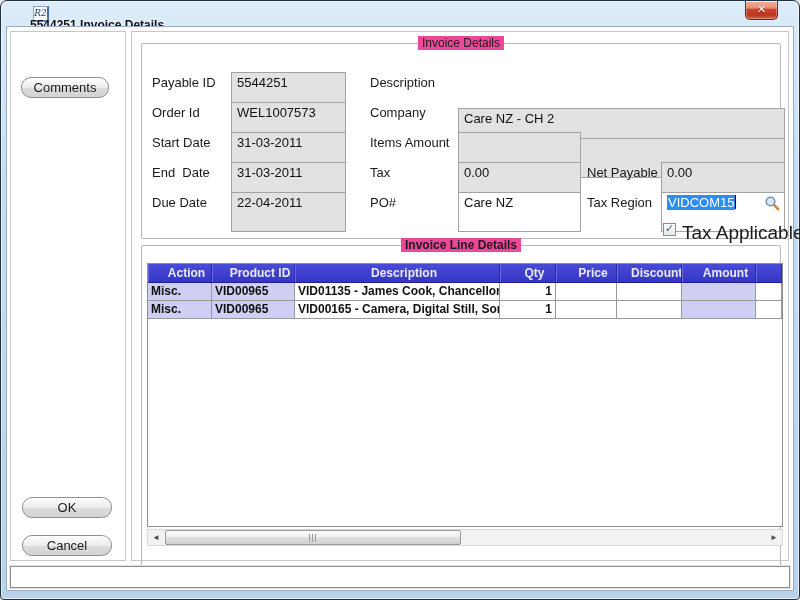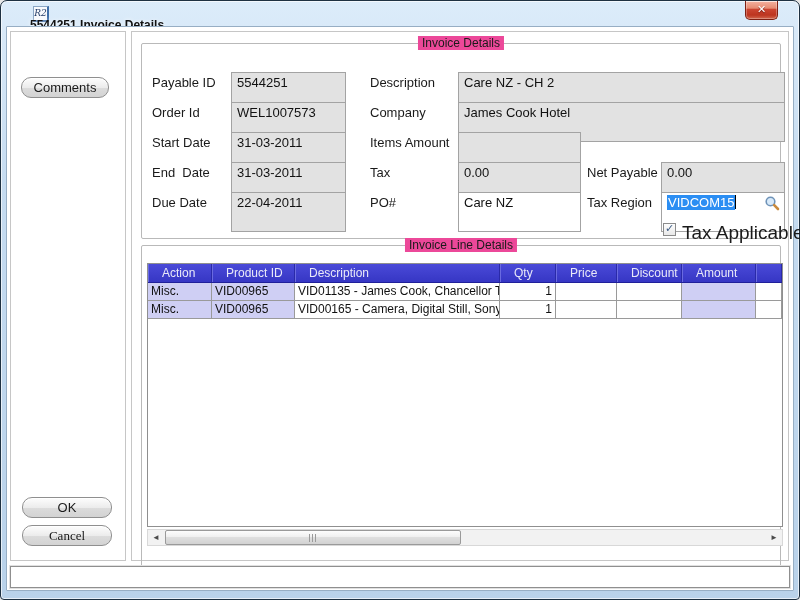--- a/index.html
+++ b/index.html
@@ -56,49 +56,49 @@
     position:absolute; height:21px; width:90px; left:11px;
     background:linear-gradient(180deg,#fdfdfd 0%,#ececec 50%,#dcdcdc 51%,#d3d3d3 100%);
     border:1px solid #8f8f8f; border-radius:10px;
     font-size:13px; color:#1a1a1a; text-align:center; line-height:19px;
     box-shadow:inset 0 1px 0 #fff;
     cursor:default;
     margin-top:28px;
   }
   .btn-comments { top:17px; width:88px; left:10px; }
   .btn-ok { bottom:42px; }
-  .btn-cancel { bottom:14px;font-family:Liberation Serif, serif; }
+  .btn-cancel { bottom:4px; }
 
   .main-panel {
     position:absolute; left:124px; right:4px; top:4px; bottom:29px;
     background:#fff; border:1px solid #c6c6c6;
   }
 
   .groupbox { position:absolute; border:1px solid #b9b9b9; border-radius:2px; }
   .gb-legend {
     position:absolute; top:-8px; left:50%; transform:translateX(-50%);
     background:#ec4899; padding:0 4px; font-size:12px; color:#1a1a1a; white-space:nowrap;
   }
   .fs1 { left:9px; right:7px; top:11px; height:196px; }
-  .fs2 { left:9px; right:7px; top:213px; height:338px; }
+  .fs2 { left:9px; right:7px; top:213px; height:338px;font-weight:bold; }
 
   
   .flabel { position:absolute; height:22px; line-height:22px; font-size:13px; color:#1a1a1a; white-space:pre; }
   .fbox {
     position:absolute; height:40px; line-height:20px; font-size:13px;
     padding:0 5px; overflow:hidden; white-space:nowrap;
     border:1px solid #a3a3a3; background:#fff; color:#111;
   }
   .ro { background:#e2e2e2; }
 
   .r1 { top:28px; } .r2 { top:58px; } .r3 { top:88px; } .r4 { top:118px; } .r5 { top:148px; }
   .lab-l { left:10px; width:78px; }
   .in-l  { left:89px; width:115px; }
   .lab-r { left:228px; width:88px; }
-  .in-r-wide  { left:316px; width:327px; }
+  .in-r-wide  { left:316px; width:327px;margin-top:36px; }
   .in-r-short { left:316px; width:123px; }
   .lab-r2 { left:445px; width:74px; }
   .in-r2  { left:519px; width:124px; }
 
   .sel { background:#2b8ef3; color:#fff; padding:0 1px; }
   .caret { display:inline-block; width:1px; height:14px; background:#000; vertical-align:-2px; }
   .search-icon { position:absolute; right:4px; top:2px; width:16px; height:16px; cursor:pointer; }
 
   .checkbox-row { position:absolute; top:179px; left:521px; height:14px; }
   .checkbox {
@@ -111,21 +111,21 @@
   .checkbox-label { position:absolute; left:19px; top:-1px; white-space:nowrap; font-size:19px; }
 
   
   .grid {
     position:absolute; left:5px; top:17px; width:636px; height:264px;
     border:1px solid #8f8f8f; background:#fff; overflow:hidden;
   }
   .grid-header { display:grid; grid-template-columns:64px 83px 205px 56px 61px 65px 74px 1fr; height:19px;
     background:linear-gradient(180deg,#4a4ad8,#3636c4); border-bottom:1px solid #20209a; }
   .gh-cell {
-    color:#e9e9f8; font-size:12px; text-align:left; line-height:18px;
+    color:#e9e9f8; font-size:12px; text-align:center; line-height:18px;
     border-right:1px solid #2a2aa8; box-shadow:inset 1px 0 0 #6a6ae0;
     overflow:hidden; white-space:nowrap;padding-left:14px;
   }
   .grid-row { display:grid; grid-template-columns:64px 83px 205px 56px 61px 65px 74px 1fr; height:18px; }
   .g-cell {
     font-size:12px; line-height:16px; padding:0 3px;
     border-right:1px solid #9a9a9a; border-bottom:1px solid #9a9a9a;
     overflow:hidden; white-space:nowrap; background:#fff; color:#111;
   }
   .lav { background:#cfcff4; }

